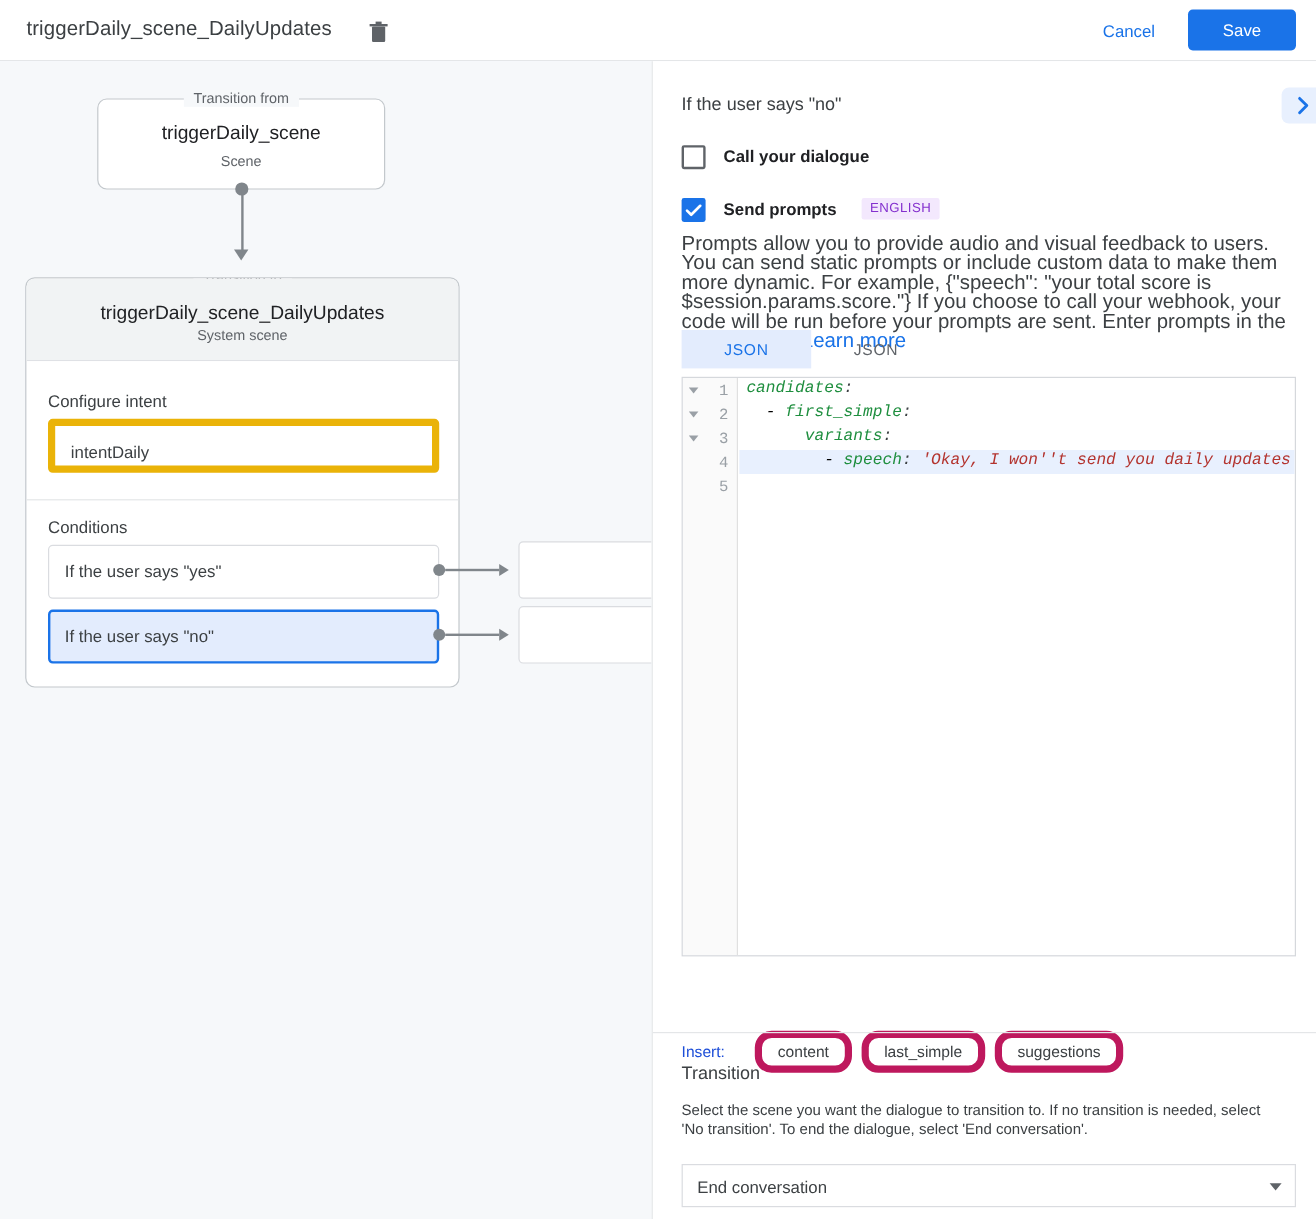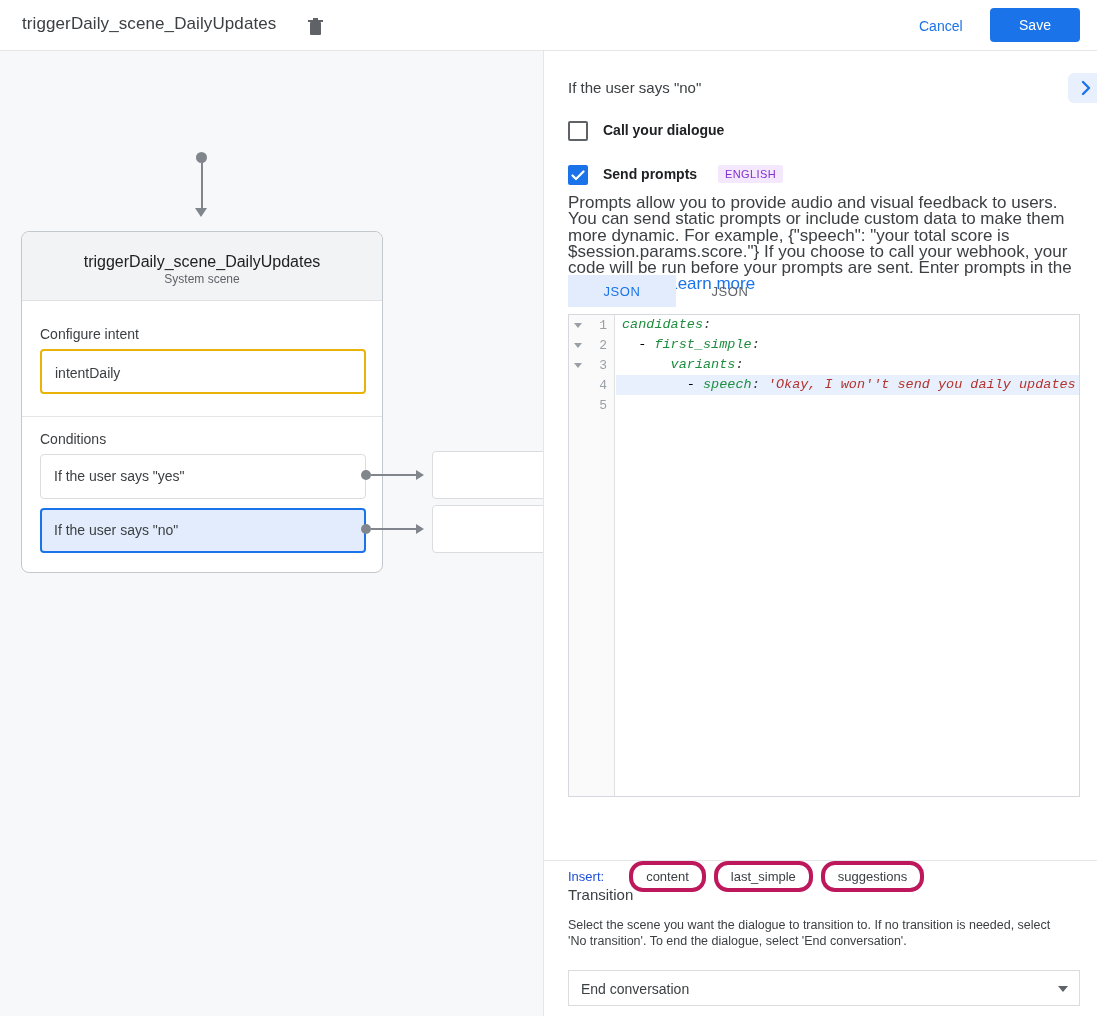--- a/index.html
+++ b/index.html
@@ -98,21 +98,21 @@
     position: absolute; left: 0; right: 0; top: 40px; text-align: center;
     font-size: 12px; color: #5f6368;
   }
   .section-label {
     position: absolute; font-size: 14px; color: #3c4043;
   }
   #intent-label { left: 18px; top: 94px; }
   #intent-box {
     position: absolute; left: 18px; top: 117px;
     width: 326px; height: 45px;
-    border: 2px solid #eab308; border-radius: 4px; background: #ffffff;
+    border: 6px solid #eab308; border-radius: 4px; background: #ffffff;
   }
   #intent-value {
     position: absolute; left: 13px; top: 14px;
     font-size: 14px; color: #3c4043;
   }
   #divider-1 {
     position: absolute; left: 0; top: 184px; width: 100%; height: 1px;
     background: #e4e6e8;
   }
   #cond-label { left: 18px; top: 199px; }
@@ -239,21 +239,21 @@
   .k { color: #1e8e3e; }
   .p { color: #3c4043; }
   .s { color: #b3332e; }
 
   #insert-row {
     position: absolute; left: 24px; top: 813px; height: 24px;
     display: flex; align-items: center; gap: 8px;
   }
   #insert-label { font-size: 13px; color: #1d4ed8; margin-right: 17px; }
   .chip {
-    border: 4px solid #be185d; border-radius: 14px;
+    border: 6px solid #be185d; border-radius: 14px;
     padding: 4px 13px; font-size: 13px; color: #3c4043;
     background: #ffffff; cursor: pointer; font-family: inherit;
   }
 
   #section-divider {
     position: absolute; left: 0; top: 809px; width: 100%; height: 1px;
     background: #e4e6e8;
   }
   #transition-title {
     position: absolute; left: 24px; top: 835px;
@@ -290,20 +290,25 @@
       <rect x="6" y="1" width="5" height="2" fill="#5f6368"></rect>
       <rect x="3" y="5" width="11" height="13" rx="1" fill="#5f6368"></rect>
     </svg>
   </div>
   <button id="cancel-btn">Cancel</button>
   <button id="save-btn">Save</button>
 </div>
 
 <div id="canvas">
 
+  <div id="node-from" class="fieldset">
+    <span class="legend">Transition from</span>
+    <div id="node-from-title">triggerDaily_scene</div>
+    <div id="node-from-sub">Scene</div>
+  </div>
 
   <div id="conn-dot"></div>
   <div id="conn-line"></div>
   <div id="conn-arrow"></div>
 
   <div id="node-to" class="fieldset">
     <span class="legend">Transition to</span>
     <div id="node-to-header"></div>
     <div id="node-to-title">triggerDaily_scene_DailyUpdates</div>
     <div id="node-to-sub">System scene</div>

